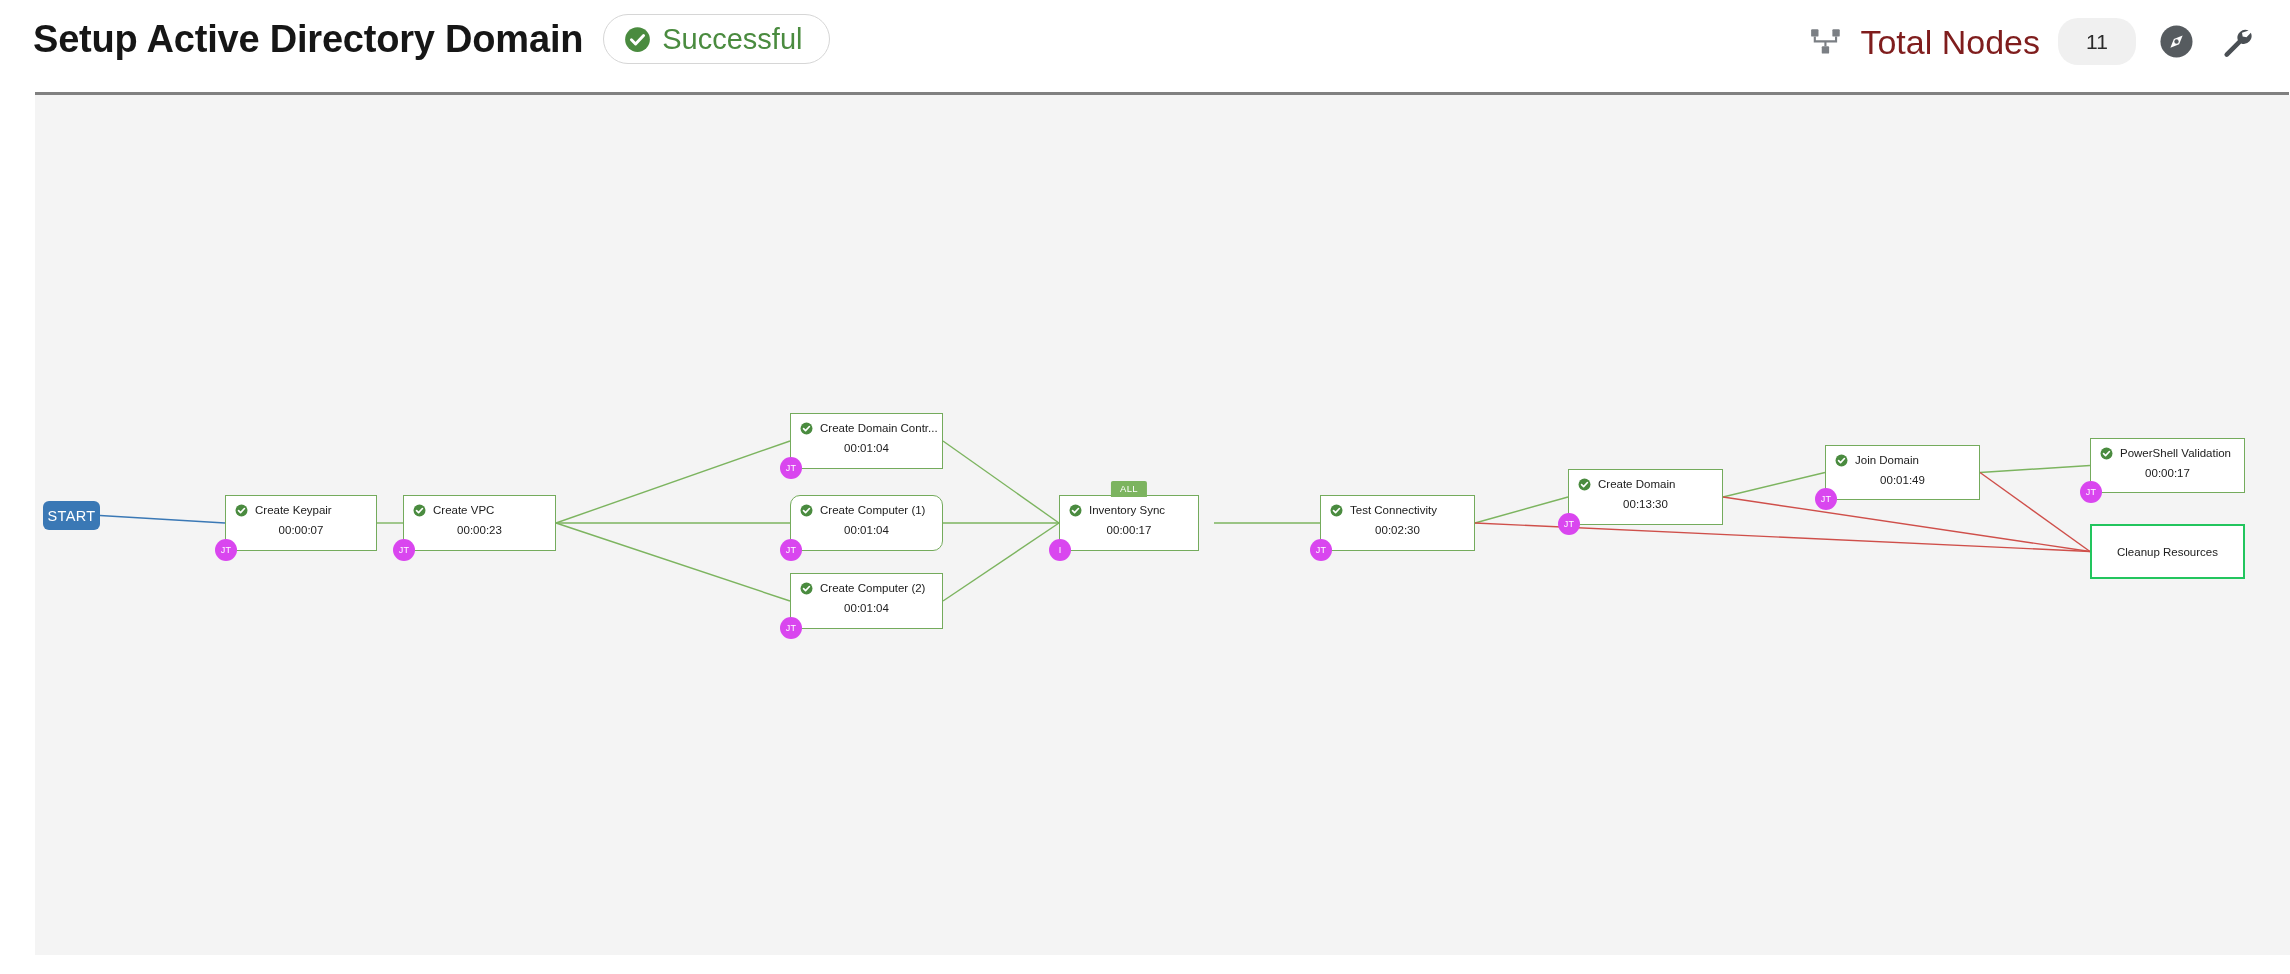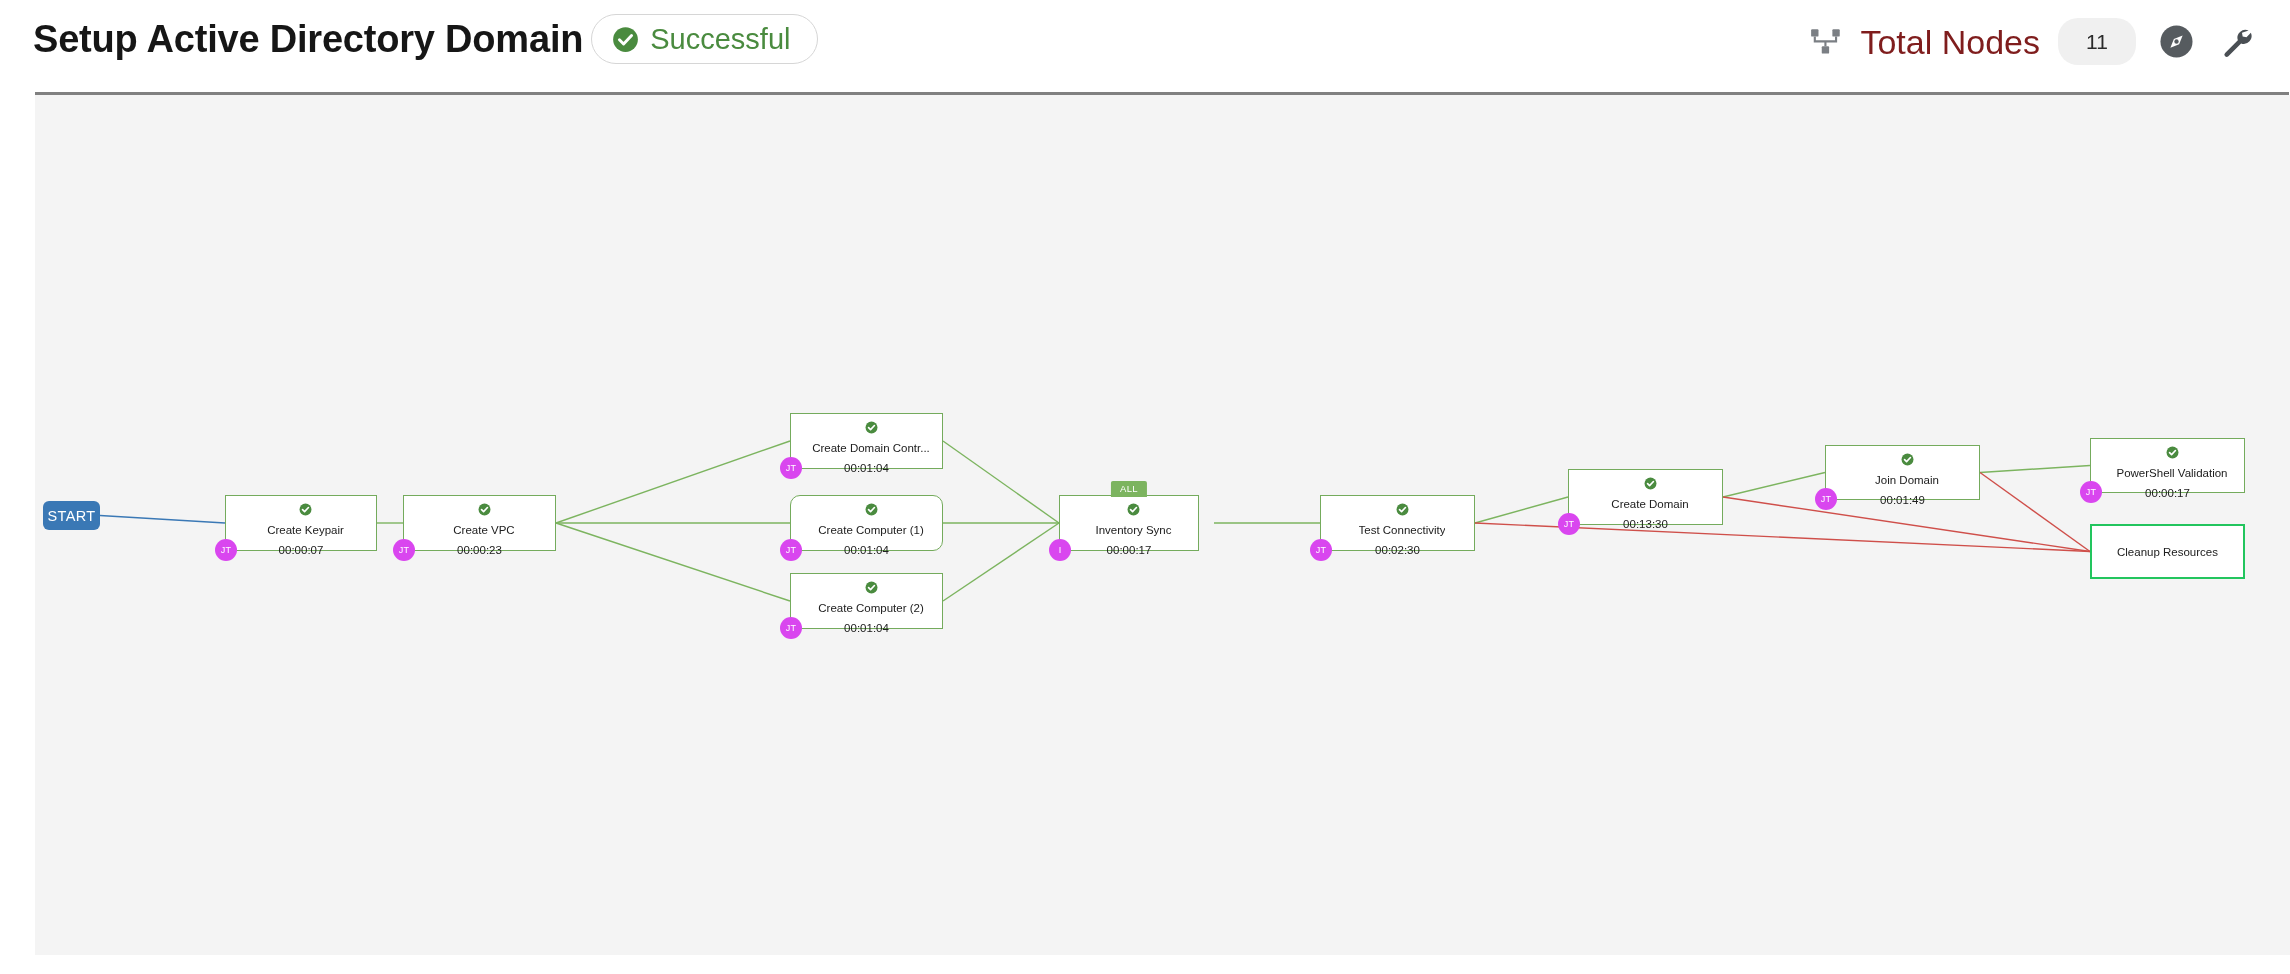--- a/index.html
+++ b/index.html
@@ -23,21 +23,21 @@
     left: 0; top: 0;
     width: 2290px;
     height: 93px;
     background: #ffffff;
   }
   #header-left {
     position: absolute;
     left: 33px; top: 14px;
     display: flex;
     align-items: center;
-    gap: 8px;
+    gap: 20px;
   }
   #page-title {
     font-size: 38px;
     font-weight: bold;
     color: #161616;
     letter-spacing: -0.2px;
     white-space: nowrap;
     line-height: 46px;
   }
   #status-badge {
@@ -126,21 +126,20 @@
     cursor: pointer;
   }
   .node.pending {
     border: 2px solid #22c55e;
   }
   .node-title-row {
     display: flex;
     align-items: center;
     gap: 7px;
     padding: 7px 0 0 9px;
-    flex-direction: column;
   }
   .node-check { width: 13px; height: 13px; flex: 0 0 13px; }
   .node-title {
     font-size: 11.5px;
     color: #202020;
     white-space: nowrap;
     overflow: hidden;
     line-height: 14px;
   }
   .node-duration {

